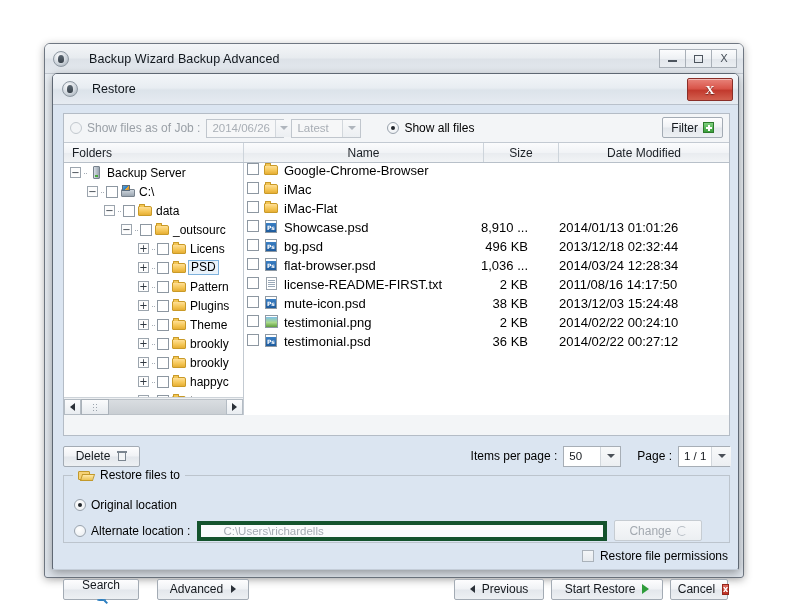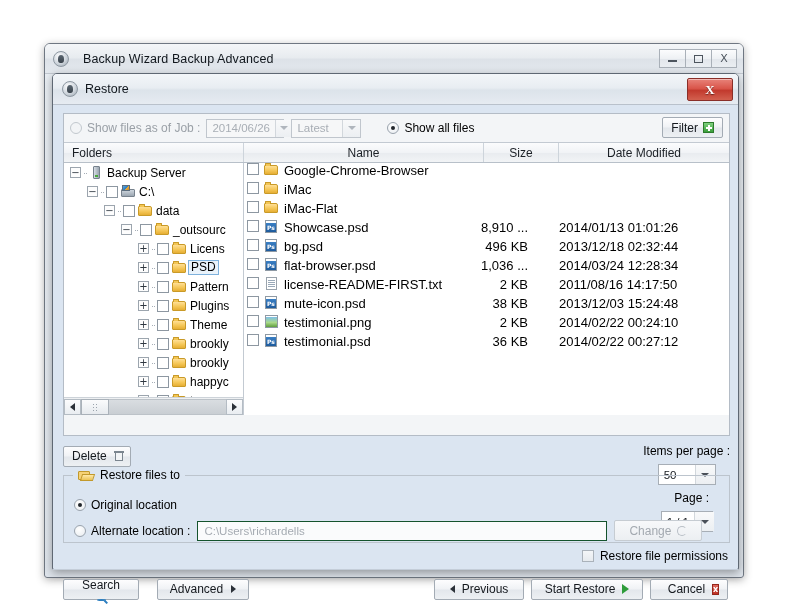--- a/index.html
+++ b/index.html
@@ -34,21 +34,21 @@
     background: linear-gradient(to bottom, #f4f6f8 0%, #e7ebef 48%, #dde2e8 52%, #e4e9ee 100%);
     border-bottom: 1px solid #c3c9d1;
     display: flex;
     align-items: center;
     padding-left: 8px;
     box-sizing: border-box;
   }
   #outer-title-text {
     font-size: 12.5px;
     color: #10161c;
-    margin-left: 14px;
+    margin-left: 20px;
     letter-spacing: .1px;
   }
   .winbtn {
     width: 26px;
     height: 19px;
     border: 1px solid #a9b0b8;
     background: linear-gradient(to bottom, #fbfcfd 0%, #eef1f4 50%, #e2e6eb 51%, #eaeef2 100%);
     display: inline-flex;
     align-items: center;
     justify-content: center;
@@ -84,21 +84,21 @@
     background: linear-gradient(to bottom, #f3f6f9 0%, #e8edf2 46%, #dce3ea 54%, #e6ebf1 100%);
     border-bottom: 1px solid #b9c1cb;
     display: flex;
     align-items: center;
     padding-left: 9px;
     box-sizing: border-box;
   }
   #restore-title-text {
     font-size: 12.5px;
     color: #10161c;
-    margin-left: 7px;
+    margin-left: 14px;
   }
   #restore-close {
     position: absolute;
     right: 5px;
     top: 4px;
     width: 44px;
     height: 21px;
     border: 1px solid #8a2f28;
     border-radius: 2px;
     background: linear-gradient(to bottom, #e8837a 0%, #d9554a 45%, #c23a2e 55%, #d2604f 100%);
@@ -501,21 +501,20 @@
     display: flex;
     align-items: center;
   }
   #page-right {
     position: absolute;
     right: 0; top: 0;
     display: flex;
     align-items: center;
     gap: 6px;
     height: 24px;
-    flex-direction: column;
   }
 
   
   #restore-group {
     position: absolute;
     left: 10px;
     top: 370px;
     width: 667px;
     height: 68px;
     border: 1px solid #bcc4cd;
@@ -549,25 +548,25 @@
     position: absolute;
     left: 3px; top: 5px;
     width: 13px; height: 7px;
     background: linear-gradient(to bottom, #ffe9a8, #ecc355);
     border: 1px solid #c2992b;
     transform: skewX(-18deg);
     box-sizing: border-box;
   }
   .textinput {
     height: 20px;
-    border: 1px solid #14532d;
+    border: 4px solid #14532d;
     background: #fafbfc;
     display: flex;
     align-items: center;
-    padding: 0 6px;
+    padding: 0 22px;
     font-size: 11.5px;
     color: #a5abb2;
     box-sizing: border-box;
   }
 
   #perm-row {
     position: absolute;
     right: 10px;
     top: 444px;
     display: flex;
@@ -988,21 +987,21 @@
               </span>
               <span class="c-name">testimonial.psd</span>
               <span class="c-size">36 KB</span>
               <span class="c-date">2014/02/22 00:27:12</span>
             </div>
           </div>
       </div>
     </div>
 
     <div id="page-row">
-      <span class="btn" style="width:68px;gap:7px;">
+      <span class="btn" style="width:77px;gap:7px;">
         <span>Delete</span>
         <span class="trash-ico"></span>
       </span>
       <div id="page-right">
         <span style="font-size:12px;">Items per page :</span>
         <span class="combo" style="width:58px;height:21px;border-color:#a7aeb6;background:#ffffff;">
           <span class="cval" style="color:#15191e;">50</span>
           <span class="carrow" style="height:19px;width:19px;">
               <span class="tri-down on"></span>
             </span>
@@ -1057,21 +1056,21 @@
       </span>
       <div id="footer-right">
         <span class="btn" style="width:90px;gap:7px;">
           <span class="tri-left-sm"></span>
           <span>Previous</span>
         </span>
         <span class="btn" style="width:112px;gap:7px;">
           <span>Start Restore</span>
           <span class="tri-right-green"></span>
         </span>
-        <span class="btn" style="width:78px;gap:7px;padding-left:17px;">
+        <span class="btn" style="width:58px;gap:7px;padding-left:17px;">
           <span>Cancel</span>
           <span class="x-red">x</span>
         </span>
       </div>
     </div>
 
   </div>
 </div>
 
 </body></html>

